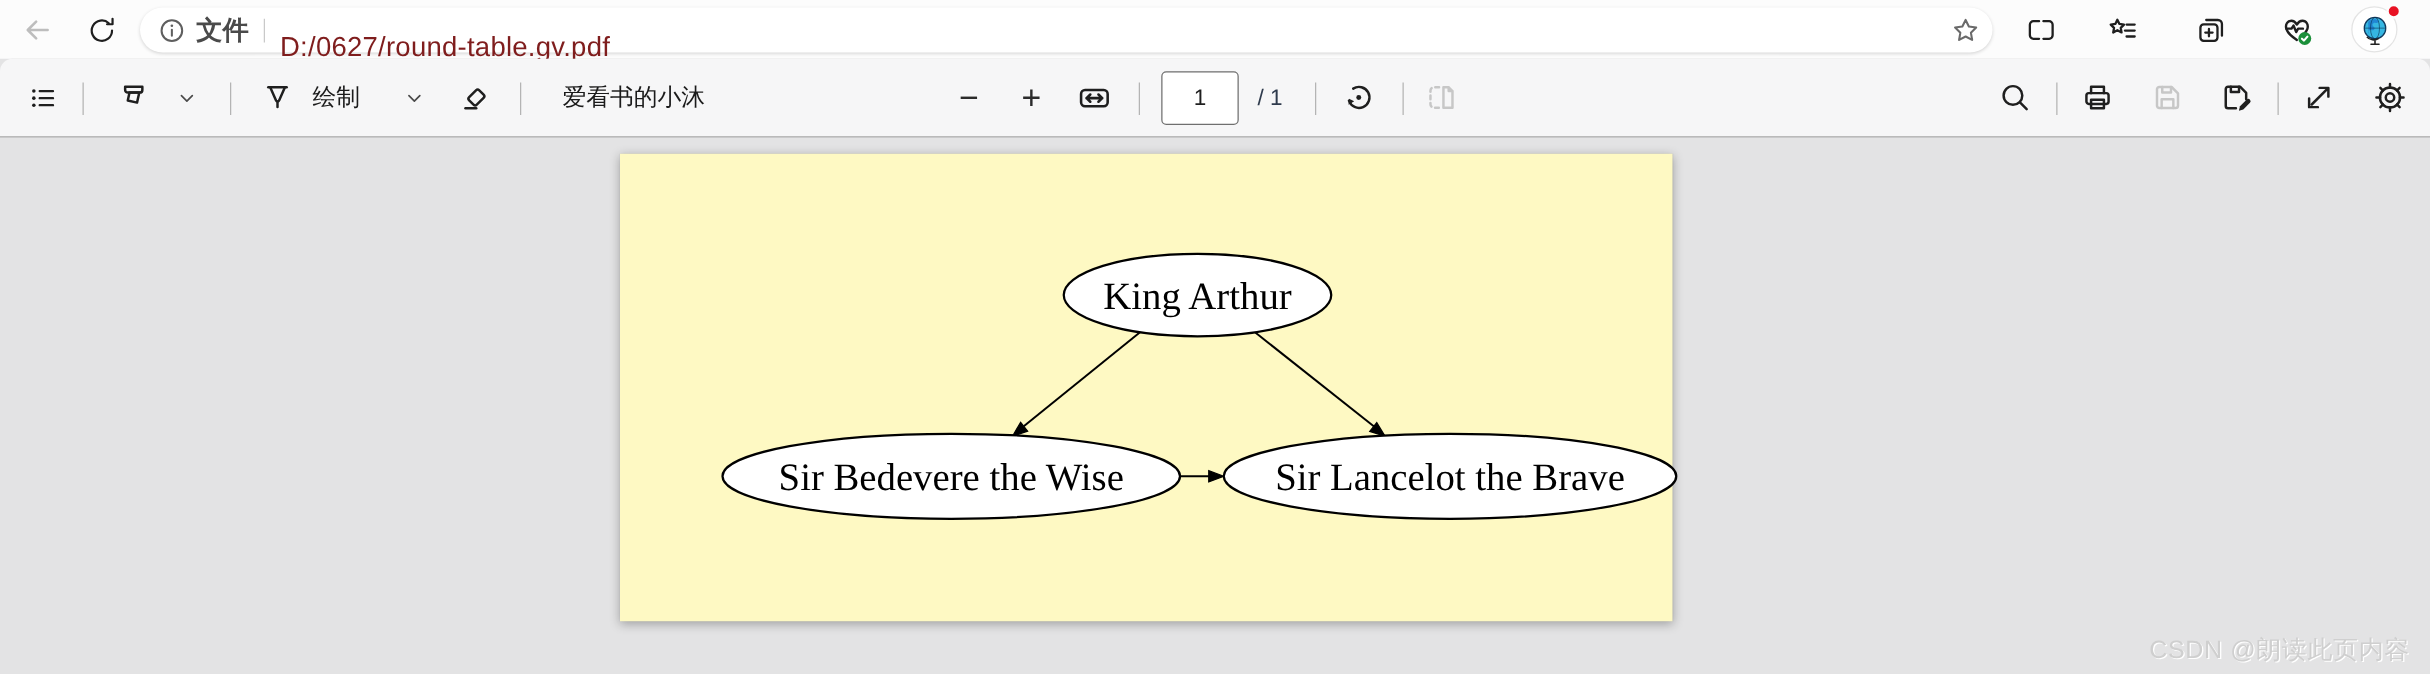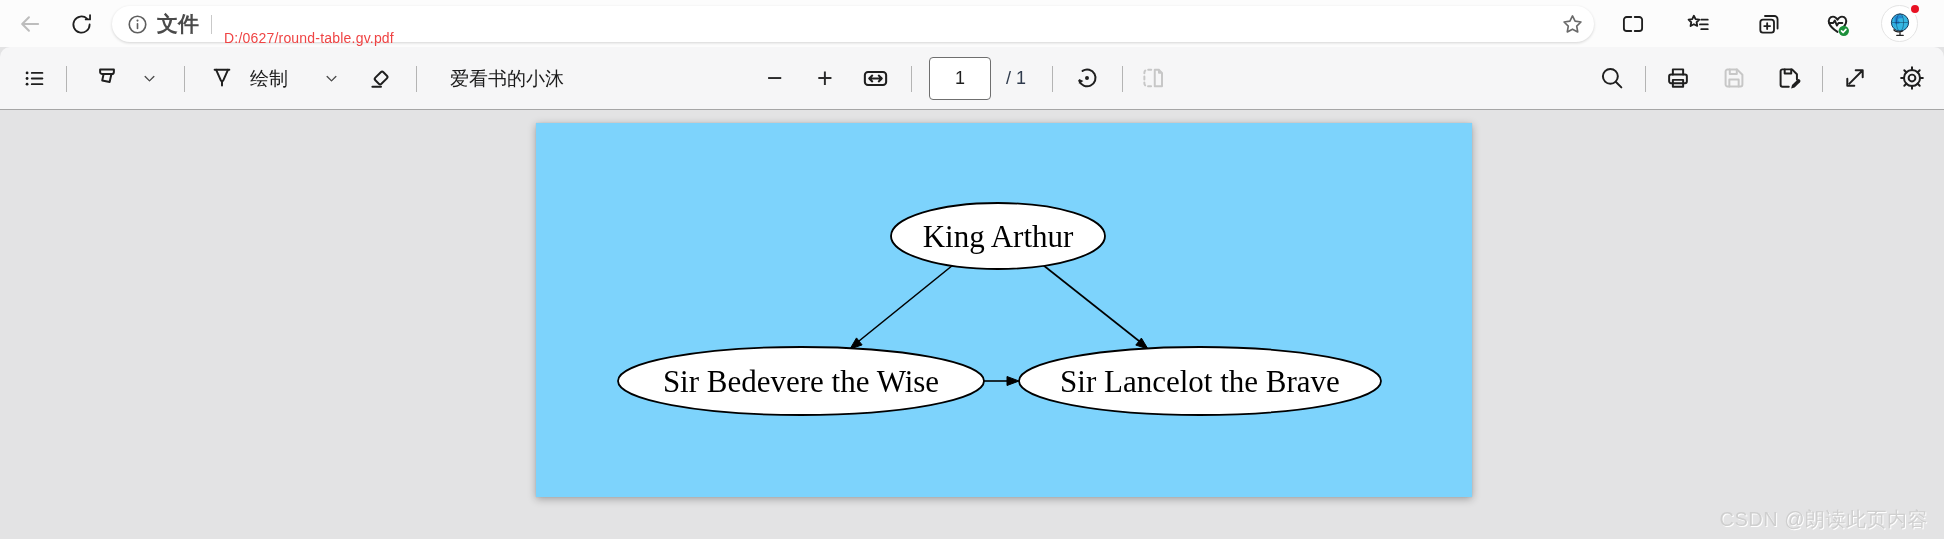--- a/index.html
+++ b/index.html
@@ -11,21 +11,21 @@
   .icon-btn { position:absolute; width:34px; height:34px; display:flex; align-items:center; justify-content:center; border-radius:6px; cursor:pointer; }
   .icon-btn svg { display:block; }
   .stroke { fill:none; stroke:#1f1f1f; stroke-width:1.7; stroke-linecap:round; stroke-linejoin:round; }
   .stroke-dim { fill:none; stroke:#bdbdbd; stroke-width:1.9; stroke-linecap:round; stroke-linejoin:round; }
   .stroke-disabled { fill:none; stroke:#c7c7c7; stroke-width:1.7; stroke-linecap:round; stroke-linejoin:round; }
 
   .address-pill { position:absolute; left:112px; top:6px; width:1482px; height:36px; background:#ffffff;
     border-radius:18px; box-shadow:0 1px 3px rgba(0,0,0,.16); display:flex; align-items:center; padding:0 6px 0 14px; }
   .addr-file-label { font-size:21px; color:#4a4a4a; margin-left:8px;font-weight:bold; }
   .addr-divider { width:1px; height:19px; background:#c9c9c9; margin:0 12px; }
-  .addr-url { font-size:14px; color:#ef4444; letter-spacing:.2px;margin-top:27px; }
+  .addr-url { font-size:22px; color:#7f1d1d; letter-spacing:.2px;margin-top:27px; }
   .addr-spacer { flex:1; }
   .pill-star { position:relative; width:32px; height:32px; display:flex; align-items:center; justify-content:center; border-radius:6px; cursor:pointer; }
 
   .avatar { position:absolute; left:1881px; top:5px; width:37px; height:37px; border-radius:50%; background:#fff;
     border:1px solid #e4e4e4; display:flex; align-items:center; justify-content:center; cursor:pointer; }
   .noti-dot { position:absolute; left:1909px; top:3px; width:12px; height:12px; border-radius:50%;
     background:#e81123; border:2px solid #fcfcfc; }
 
   
   .pdf-panel { position:absolute; left:0; top:47px; width:1944px; height:492px; background:#e3e3e4;
@@ -33,21 +33,21 @@
   .pdf-toolbar { position:absolute; left:0; top:0; width:1944px; height:63px; background:#f6f6f7; border-bottom:1px solid #a6a6a6; }
   .pdf-toolbar .icon-btn { top:14px; }
   .tsep { position:absolute; top:19px; width:1px; height:26px; background:#b4b4b4; }
   .tool-text { position:absolute; top:0; height:63px; line-height:63px; font-size:19px; color:#1b1b1b; cursor:pointer; white-space:nowrap; }
   .glyph-btn { font-size:27px; font-weight:400; color:#2b2b2b; }
   .page-box { position:absolute; left:929px; top:10px; width:62px; height:43px; border:1px solid #6f6f6f; border-radius:4px;
     background:#fff; text-align:center; font-size:18px; color:#1f1f1f; font-family:"Liberation Sans",sans-serif; }
   .page-total { position:absolute; left:1006px; top:0; height:63px; line-height:63px; font-size:18px; color:#2f3b4d; }
 
   
-  .pdf-page { position:absolute; left:536px; top:76px; width:936px; height:374px; background:#7dd3fc;
+  .pdf-page { position:absolute; left:496px; top:76px; width:842px; height:374px; background:#fef9c3;
     box-shadow:0 2px 8px rgba(0,0,0,.30), 0 0 1px rgba(0,0,0,.12); }
   .graph-text { font-family:"Liberation Serif","DejaVu Serif",serif; font-size:31px; fill:#000; }
 
   .watermark { position:absolute; right:16px; bottom:6px; font-size:20px; color:#cfcfcf;
     text-shadow:1px 1px 0 #ffffff; letter-spacing:.5px; }
 </style>
 </head>
 <body>
 
 <div class="topbar">

